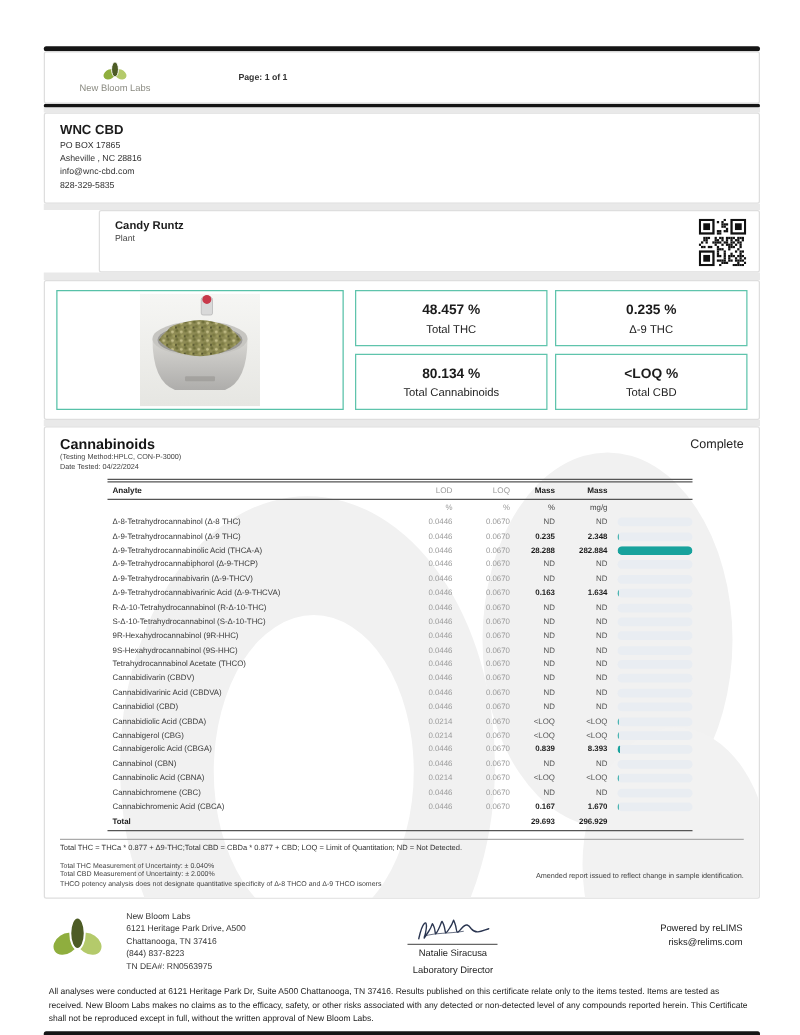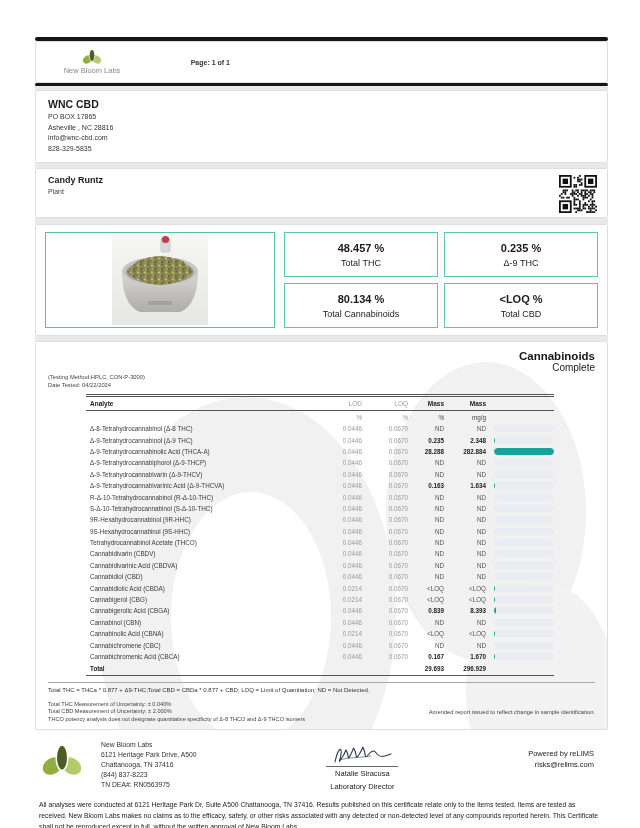--- a/index.html
+++ b/index.html
@@ -22,21 +22,21 @@
 
   
   .client-card{min-height:68px;display:flex;justify-content:space-between;padding:7px 12px 8px 12px;align-items:flex-end;}
   .client-name{font-size:10.5px;font-weight:700;color:#1c1c1c;margin-bottom:2px;}
   .client-line{font-size:7px;color:#333;line-height:10.5px;}
   .sample-meta{text-align:right;}
   .sample-id{font-size:11.5px;font-weight:700;color:#1b1b1b;margin-bottom:2px;}
   .sample-sub{font-size:7px;color:#333;line-height:10px;}
 
   
-  .sample-card{height:50px;display:flex;justify-content:space-between;padding:6px 10px 6px 12px;}
+  .sample-card{height:50px;display:flex;justify-content:space-between;padding:6px 10px 6px 12px;margin-left:44px;}
   .sample-name{font-size:9px;font-weight:700;color:#1c1c1c;}
   .sample-type{font-size:7px;color:#444;margin-top:3px;}
   .qr{width:38px;height:38px;}
 
   
   .results-card{height:112px;display:flex;padding:7px 9px;gap:9px;}
   .photo-frame{width:230px;height:96px;border:1.5px solid #57c1a8;background:#fff;
                display:flex;align-items:center;justify-content:center;box-sizing:border-box;}
   .summary-grid{flex:1;display:grid;grid-template-columns:1fr 1fr;grid-template-rows:1fr 1fr;gap:6px;}
   .summary-box{border:1.5px solid #5fc4ac;background:#fff;display:flex;flex-direction:column;
@@ -45,21 +45,21 @@
   .summary-label{font-size:9px;color:#222;}
 
   
   .cann-card{min-height:367px;padding:8px 12px 6px 12px;overflow:hidden;}
   .wm{position:absolute;z-index:0;}
   .wm-ring{left:60px;top:55px;width:300px;height:430px;border-radius:50%;background:#f1f1f1;}
   .wm-ring-inner{left:135px;top:150px;width:160px;height:250px;border-radius:50%;background:#ffffff;}
   .wm-blob{left:350px;top:20px;width:200px;height:300px;border-radius:50%;background:#f1f1f1;}
   .wm-blob2{left:430px;top:240px;width:150px;height:220px;border-radius:50%;background:#f2f2f2;}
   .cann-inner{position:relative;z-index:1;}
-  .cann-head{display:flex;justify-content:space-between;align-items:flex-end;flex-direction:column;}
+  .cann-head{display:flex;justify-content:space-between;align-items:flex-start;}
   .cann-title{font-size:11.5px;font-weight:700;color:#151515;}
   .cann-status{font-size:10px;color:#222;}
   .cann-sub{font-size:5.8px;color:#444;line-height:8px;}
   .tablewrap{margin-left:38px;margin-top:5px;width:468px;}
   .thead{display:flex;align-items:center;height:13px;border-top:3px double #555;border-bottom:1px solid #555;}
   .trow{display:flex;align-items:center;height:11.4px;}
   .units{height:12px;}
   .c-analyte{flex:1;font-size:6.3px;color:#3a3a3a;text-align:left;padding-left:4px;}
   .c-lod{width:62px;font-size:6.3px;text-align:right;color:#999;}
   .c-loq{width:46px;font-size:6.3px;text-align:right;color:#999;}

